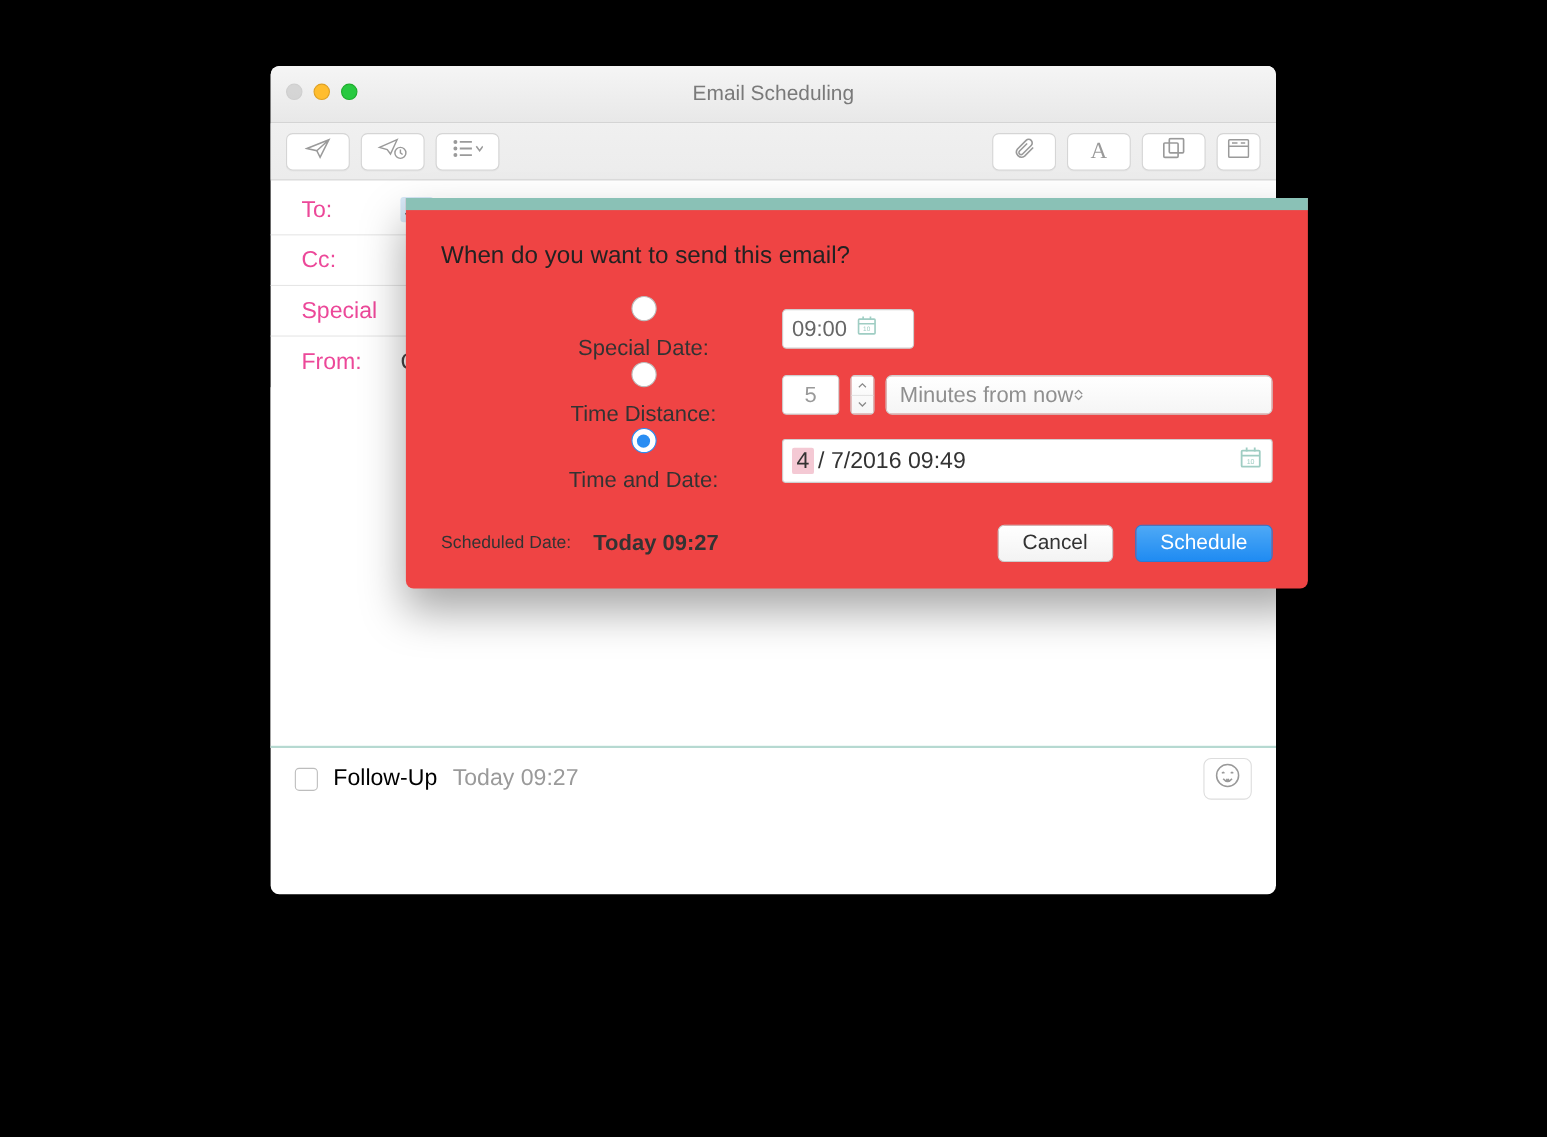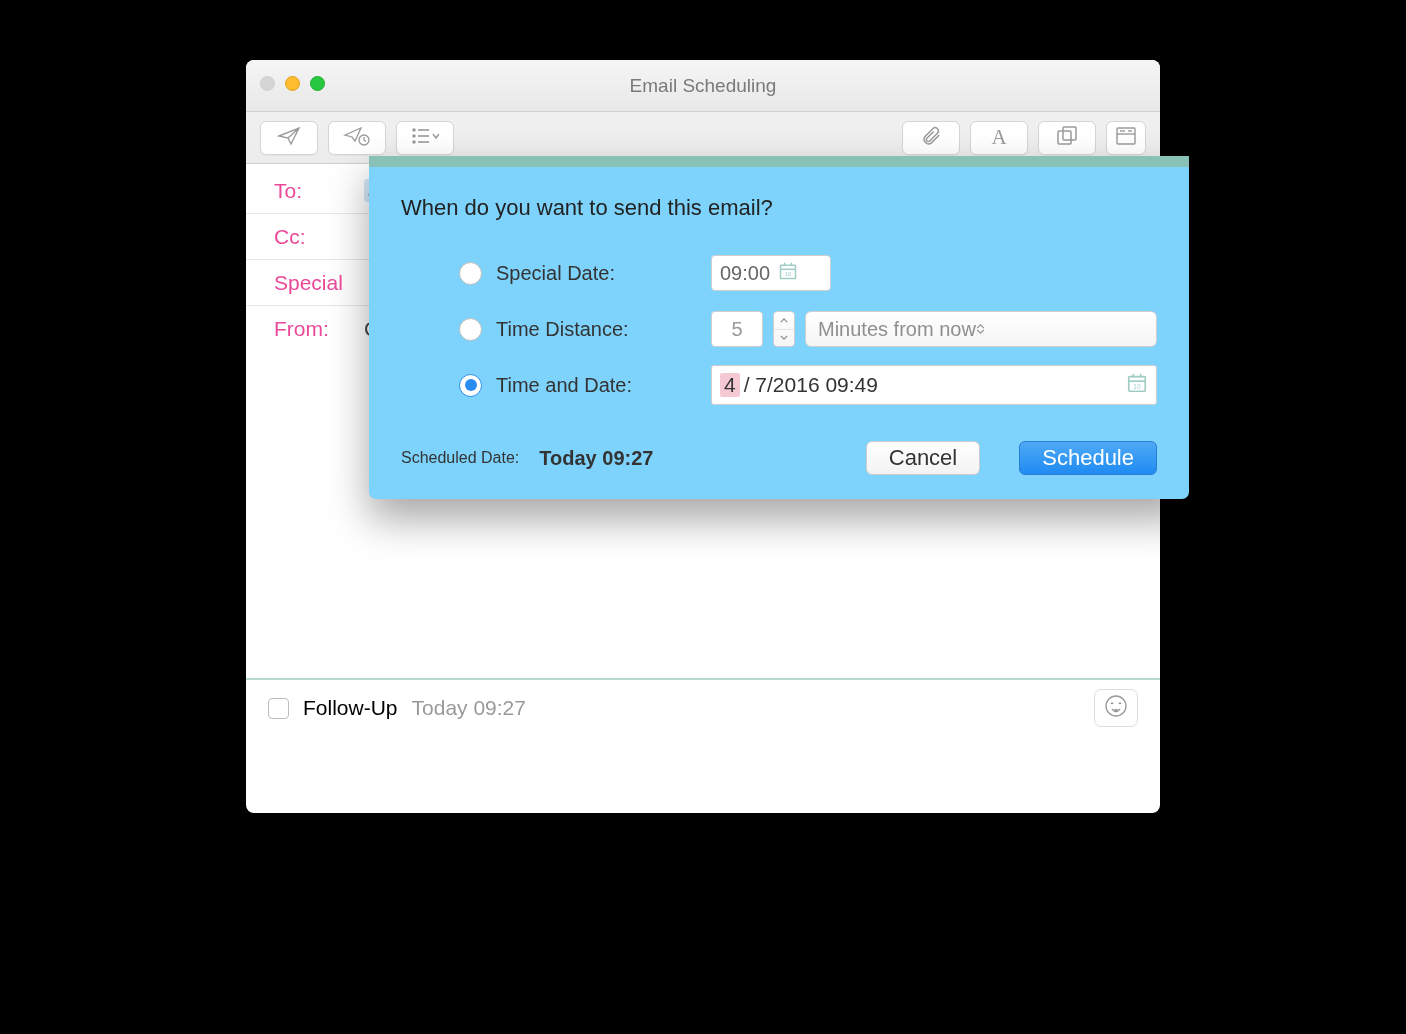--- a/index.html
+++ b/index.html
@@ -74,29 +74,29 @@
   }
   .chev svg, .stepper-chev svg{display:block;}
   .ftime{color:#9a9a9a;}
   .emoji{
     margin-left:auto; width:44px;height:38px;border:1px solid #ddd;border-radius:7px;
     display:flex;align-items:center;justify-content:center;color:#9a9a9a;
   }
 
   
   .modal{
-    position:absolute; left:123px; top:96px; width:820px;
-    background:#7dd3fc; border-radius:0 0 7px 7px;
+    position:absolute; left:123px; top:120px; width:820px;
+    background:#ef4444; border-radius:0 0 7px 7px;
     box-shadow:0 20px 40px rgba(0,0,0,.35);
   }
   .modal-head{height:11px;background:var(--teal);}
   .modal-body{padding:28px 32px 24px 32px; font-size:20px; color:#333;}
   .modal-body h2{font-size:22px;font-weight:400;margin:0 0 24px 0;color:#222;}
   .opt{display:flex;align-items:center;min-height:56px;}
-  .opt-left{width:310px;display:flex;align-items:center;gap:14px;padding-left:58px;}
+  .opt-left{width:310px;display:flex;align-items:center;gap:14px;padding-left:58px;flex-direction:column;}
   .radio{
     width:23px;height:23px;border-radius:50%;border:1px solid #bcbcbc;background:#fff;
     display:flex;align-items:center;justify-content:center;
   }
   .radio.sel{border-color:#2a8df2;}
   .radio.sel::after{content:"";width:12px;height:12px;background:#2a8df2;border-radius:50%;}
   .opt-right{flex:1;display:flex;align-items:center;gap:10px;}
 
   .dd{
     height:36px; background:linear-gradient(#fff,#f5f5f5);
@@ -125,22 +125,22 @@
     display:flex;align-items:center;padding:0 8px;gap:4px;font-size:21px;
   }
   .datetime .hl{background:#f4c9d4;padding:0 4px;border-radius:2px;}
 
   .modal-foot{
     display:flex;align-items:center;margin-top:28px;gap:20px;
   }
   .sched-label{font-size:16px;color:#333;text-align:right;}
   .sched-val{font-weight:600;}
   .btn{
-    height:34px;padding:0 22px;border-radius:6px;font-size:22px;
-    display:flex;align-items:center;justify-content:center;cursor:default;margin-left:19px;
+    height:34px;padding:0 22px;border-radius:6px;font-size:19px;
+    display:flex;align-items:center;justify-content:center;cursor:default;
   }
   .btn.secondary{background:linear-gradient(#fff,#f3f3f3);border:1px solid #ccc;color:#333;}
   .btn.primary{background:linear-gradient(#4ea9f6,#1f8bf2);color:#fff;border:1px solid #2a7bd4;}
 
   .compose-extra-btn{
     position:absolute; right:20px; top:244px;
     width:52px;height:32px;border:1px solid #ddd;border-radius:6px;background:#fff;
     display:flex;align-items:center;justify-content:center;color:#9a9a9a;
   }
   .from-stepper{

